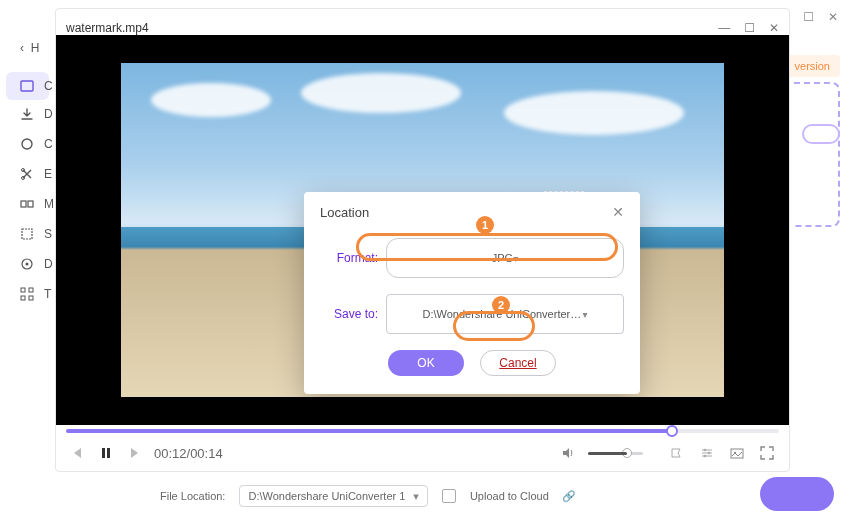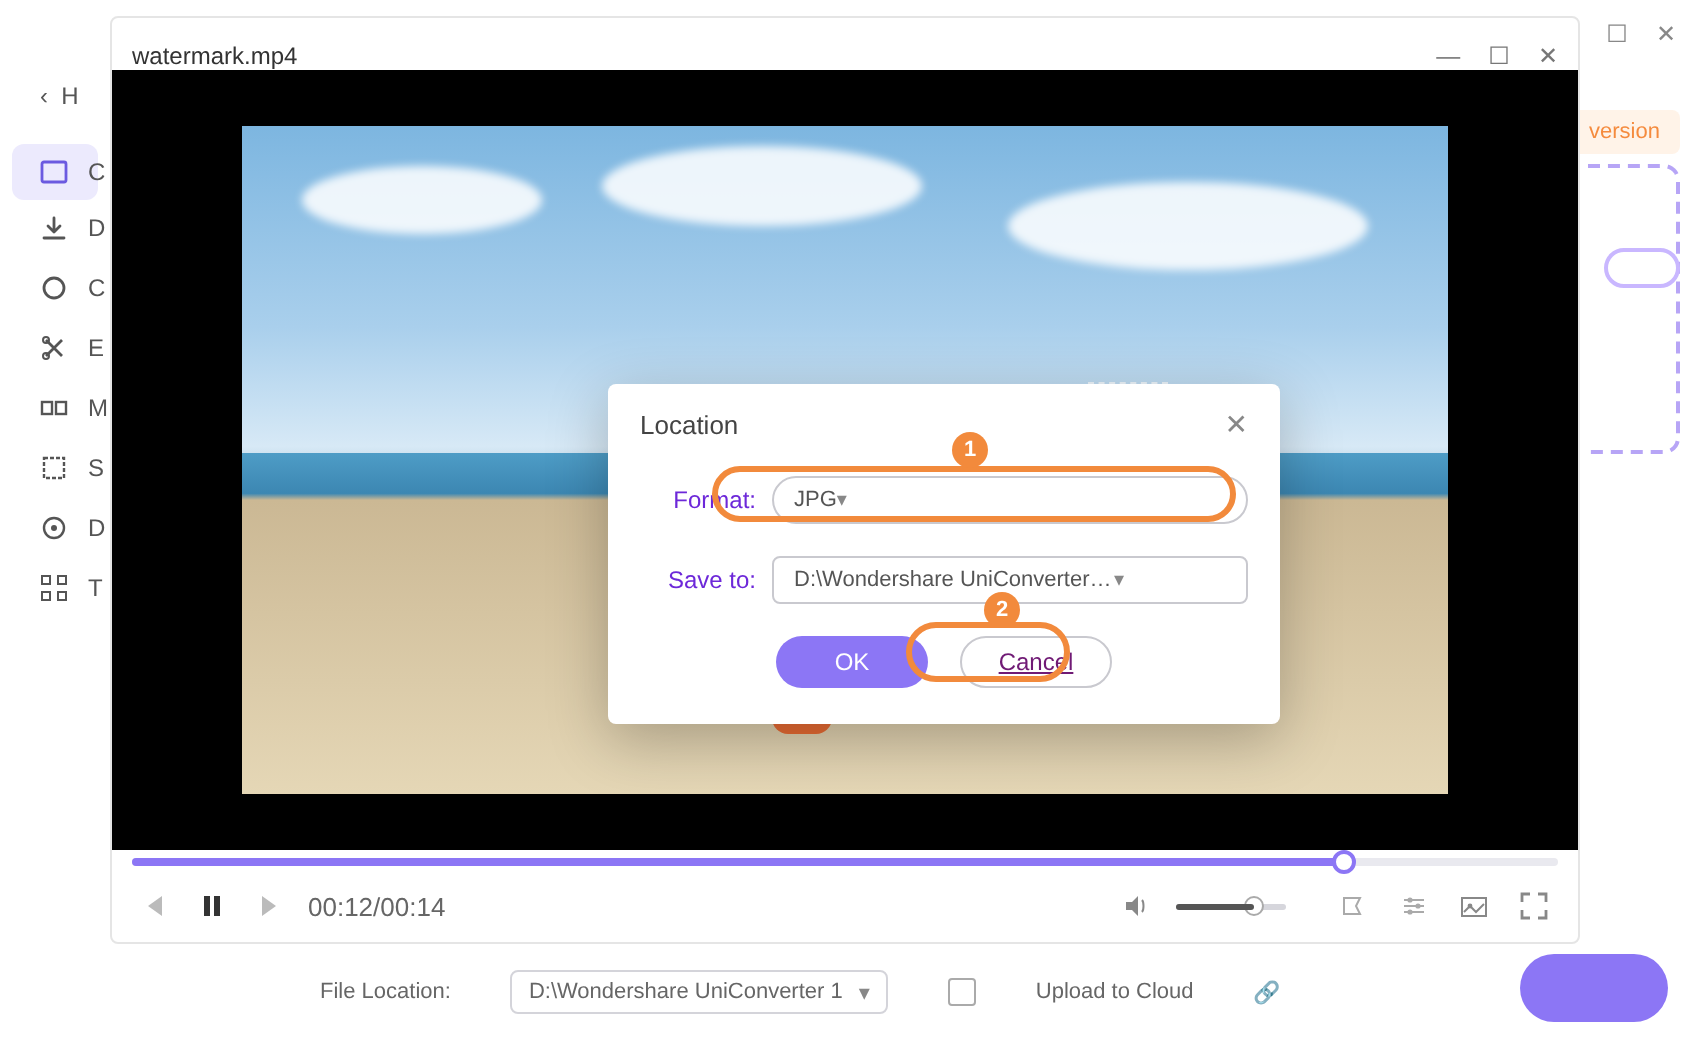--- a/index.html
+++ b/index.html
@@ -50,35 +50,35 @@
 .vol-knob { position:absolute; top:-4px; left:70%; width:10px; height:10px; background:#fff; border:1px solid #aaa; border-radius:50%; margin-left:-5px; }
 .right-ctrls { display:flex; gap: 14px; align-items: center; margin-left: 14px; }
 
 
 .dialog { position: absolute; left: 248px; top: 157px; width: 336px; background: #fff; border-radius: 4px; box-shadow: 0 8px 30px rgba(0,0,0,0.25); padding: 12px 16px 18px; }
 .dialog-head { display: flex; justify-content: space-between; align-items: center; margin-bottom: 18px; }
 .dialog-title { font-size: 13px; color: #444; }
 .dialog-close { color: #888; cursor: pointer; font-size: 14px; }
 .form-row { display: flex; align-items: center; gap: 8px; margin-bottom: 16px; }
 .form-label { width: 58px; text-align: right; font-size: 12px; color: #6d28d9; }
-.select { flex: 1; height: 24px; border: 1px solid #c9c9cf; border-radius: 12px; padding: 0 10px; display: flex; align-items: center; justify-content: flex-start; font-size: 11px; color: #555; background: #fff; }
+.select { flex: 1; height: 40px; border: 1px solid #c9c9cf; border-radius: 12px; padding: 0 10px; display: flex; align-items: center; justify-content: center; font-size: 11px; color: #555; background: #fff; }
 .select .chev { color: #888; font-size: 10px; }
 .ring { position: absolute; border: 3px solid #f28a3c; border-radius: 18px; pointer-events: none; }
 .ring.r1 { left: 52px; top: 41px; width: 262px; height: 28px; }
 .ring.r2 { left: 149px; top: 119px; width: 82px; height: 30px; border-radius: 16px; }
 .num-badge { position: absolute; width: 18px; height: 18px; background: #f28a3c; color: #fff; border-radius: 50%; font-size: 11px; display:flex; align-items:center; justify-content:center; font-weight:bold; }
 .num-badge.b1 { left: 172px; top: 24px; }
 .num-badge.b2 { left: 188px; top: 104px; }
 .btn-row { display: flex; gap: 16px; justify-content: center; margin-top: 6px; }
 .btn { width: 76px; height: 26px; border-radius: 14px; display:flex; align-items:center; justify-content:center; font-size: 12px; cursor: pointer; }
 .btn-primary { background: #8c76f5; color: #fff; }
-.btn-secondary { background: #fff; color: #701a75; border: 1px solid #c9c9cf; text-decoration: underline; }
-
-
-.bottom-bar { position: absolute; left: 160px; right: 20px; bottom: 18px; height: 26px; display:flex; align-items:center; gap: 30px; color: #666; font-size: 11px; }
+.btn-secondary { background: #fff; color: #b91c1c; border: 1px solid #c9c9cf; text-decoration: underline; }
+
+
+.bottom-bar { position: absolute; left: 160px; right: 20px; bottom: 18px; height: 26px; display:flex; align-items:center; gap: 14px; color: #666; font-size: 11px; }
 .bottom-select { height: 22px; border: 1px solid #d4d4da; border-radius: 4px; padding: 0 8px; display:flex; align-items:center; gap: 8px; background:#fff; }
 .bottom-btn-frag { position: absolute; right: -4px; top: -6px; width: 74px; height: 34px; background: #8c76f5; border-radius: 18px; }
 .tiny-icon { display:inline-block; width:14px; height:14px; border:1px solid #aaa; border-radius:2px; }
 .link-icon { color:#888; }
 
 svg { display:block; }
 </style>
 </head>
 <body>
 

